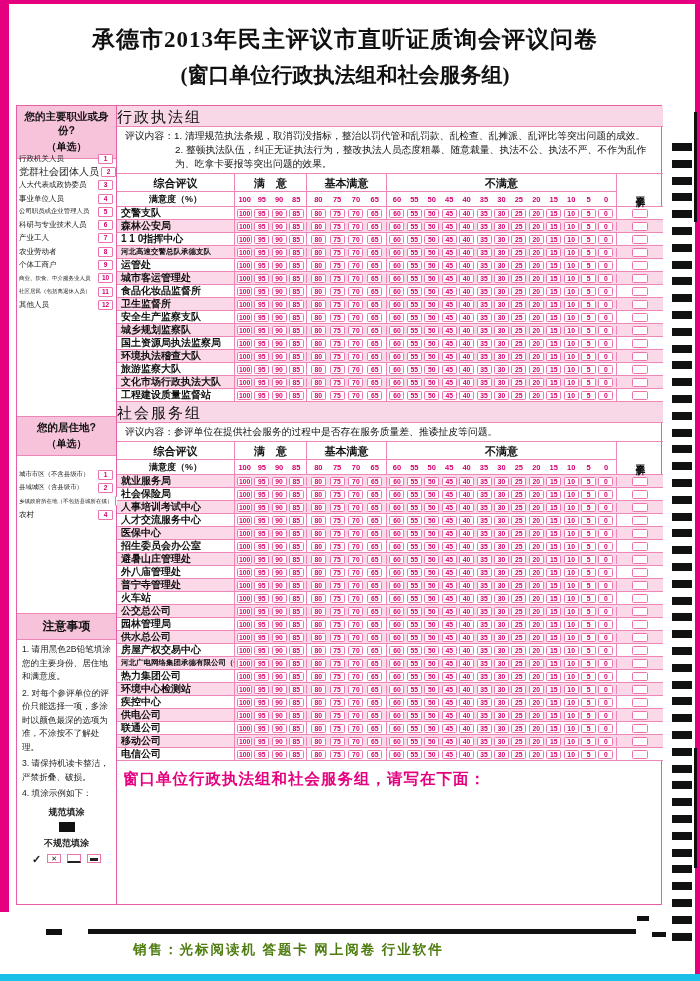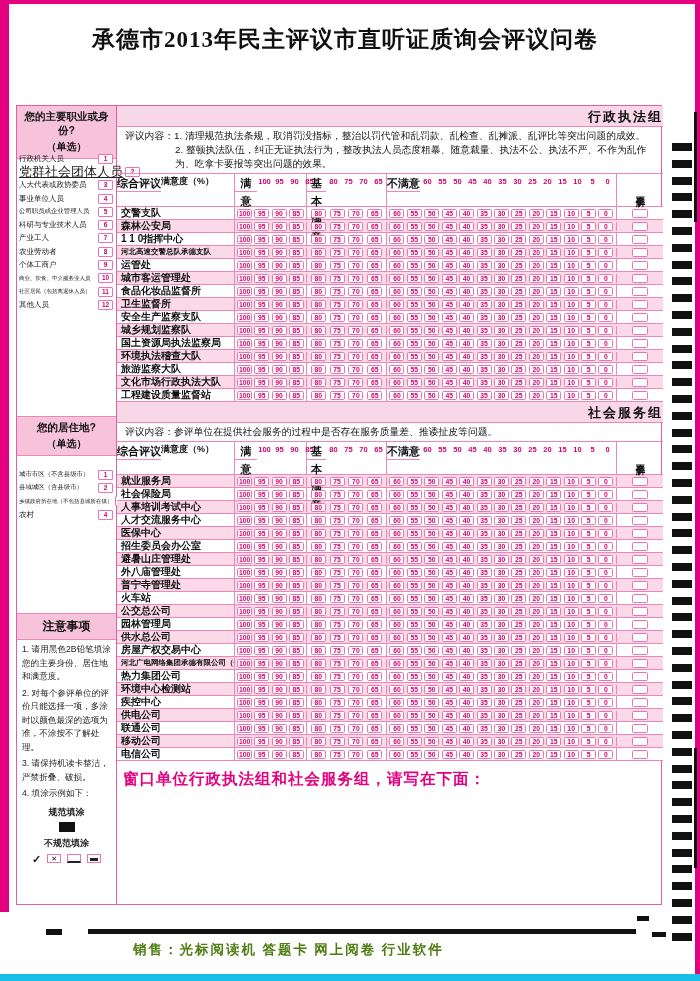--- a/index.html
+++ b/index.html
@@ -44,27 +44,27 @@
   .ex-good{width:16px;height:10px;background:#111;margin:2px auto;}
   .ex-bad-row{display:flex;justify-content:center;gap:6px;align-items:center;margin-top:3px;}
   .ex-check{font-size:11px;font-weight:bold;color:#222;line-height:10px;}
   .ex-box{width:14px;height:9px;border:1px solid var(--bb);box-sizing:border-box;position:relative;
           font-size:7px;line-height:7px;text-align:center;color:#222;}
   .ex-box.bottom{border-bottom:2px solid #222;}
   .ex-box.part::after{content:"";position:absolute;left:2px;right:2px;bottom:1px;height:3px;background:#222;}
 
   
   .main{position:absolute;left:100px;top:0;width:546px;height:100%;box-sizing:border-box;}
-  .band{height:21px;line-height:21px;text-align:right;font-weight:bold;font-size:13px;
+  .band{height:21px;line-height:21px;text-align:left;font-weight:normal;font-size:15px;
         background:var(--band);border-bottom:1px solid var(--gline);box-sizing:border-box;letter-spacing:2px;}
   .desc{font-size:9.8px;line-height:14px;color:#111;padding:2px 6px 2px 8px;
         border-bottom:1px solid var(--gline);box-sizing:border-box;}
   .desc .dline2{margin-left:50px;}
   .tbl-head{display:flex;border-bottom:1px solid var(--gline);box-sizing:border-box;height:33px;}
-  .col{box-sizing:border-box;border-right:1px solid var(--gline);display:flex;flex-direction:row;}
+  .col{box-sizing:border-box;border-right:1px solid var(--gline);display:flex;flex-direction:column;}
   .c-name{width:118px;}.c-sat{width:72px;}.c-bas{width:80px;}.c-dis{width:230px;}
   .c-unk{flex:1;border-right:none;align-items:center;justify-content:center;}
   .hlab{height:18px;line-height:18px;text-align:center;font-weight:bold;font-size:11px;
         border-bottom:1px solid var(--gline);box-sizing:border-box;}
   .hsub{height:15px;display:flex;align-items:center;}
   .hsub.center{justify-content:center;font-weight:bold;font-size:9px;}
   .numrow{display:flex;justify-content:space-evenly;width:100%;}
   .numrow span{width:15px;text-align:center;font-size:7.5px;font-weight:bold;color:var(--num);}
   .vtext{writing-mode:vertical-rl;font-weight:bold;font-size:9.5px;letter-spacing:1px;}
   .unit-row{display:flex;height:13px;border-bottom:1px solid var(--gline);box-sizing:border-box;background:#fff;}
@@ -91,35 +91,36 @@
 </style>
 </head>
 <body>
 
 <div class="page" style="--frame: #e4007f; --gline: #ef86b8; --gstrong: #e75fa3; --hpink: #f6c3da; --band: #f8d7e7; --rpink: #fbd9e8; --bb: #ec74ad; --num: #d4006d; --cyan: #18c0e8; --black: #111111;">
   <div class="frame-top"></div>
   <div class="frame-left"></div>
   <div class="frame-right"></div>
 
   <div class="title">承德市2013年民主评议市直听证质询会评议问卷</div>
+  <div class="subtitle">(窗口单位行政执法组和社会服务组)</div>
 
   <div class="grid">
 
     <div class="sidebar">
       <div class="sb-header" id="occ-head">
         <div class="t1">您的主要职业或身份?</div>
         <div class="t2">（单选）</div>
       </div>
       <div class="opt-list" id="occ-list">
           <div class="opt-row">
             <span class="opt-label" style="font-size: 7.5px;">行政机关人员</span>
             <span class="opt-bubble">1</span>
           </div>
           <div class="opt-row">
-            <span class="opt-label" style="font-size: 13px; text-decoration: underline;">党群社会团体人员</span>
+            <span class="opt-label" style="font-size: 10px;">党群社会团体人员</span>
             <span class="opt-bubble">2</span>
           </div>
           <div class="opt-row">
             <span class="opt-label" style="font-size: 7.5px;">人大代表或政协委员</span>
             <span class="opt-bubble">3</span>
           </div>
           <div class="opt-row">
             <span class="opt-label" style="font-size: 7.5px;">事业单位人员</span>
             <span class="opt-bubble">4</span>
           </div>

